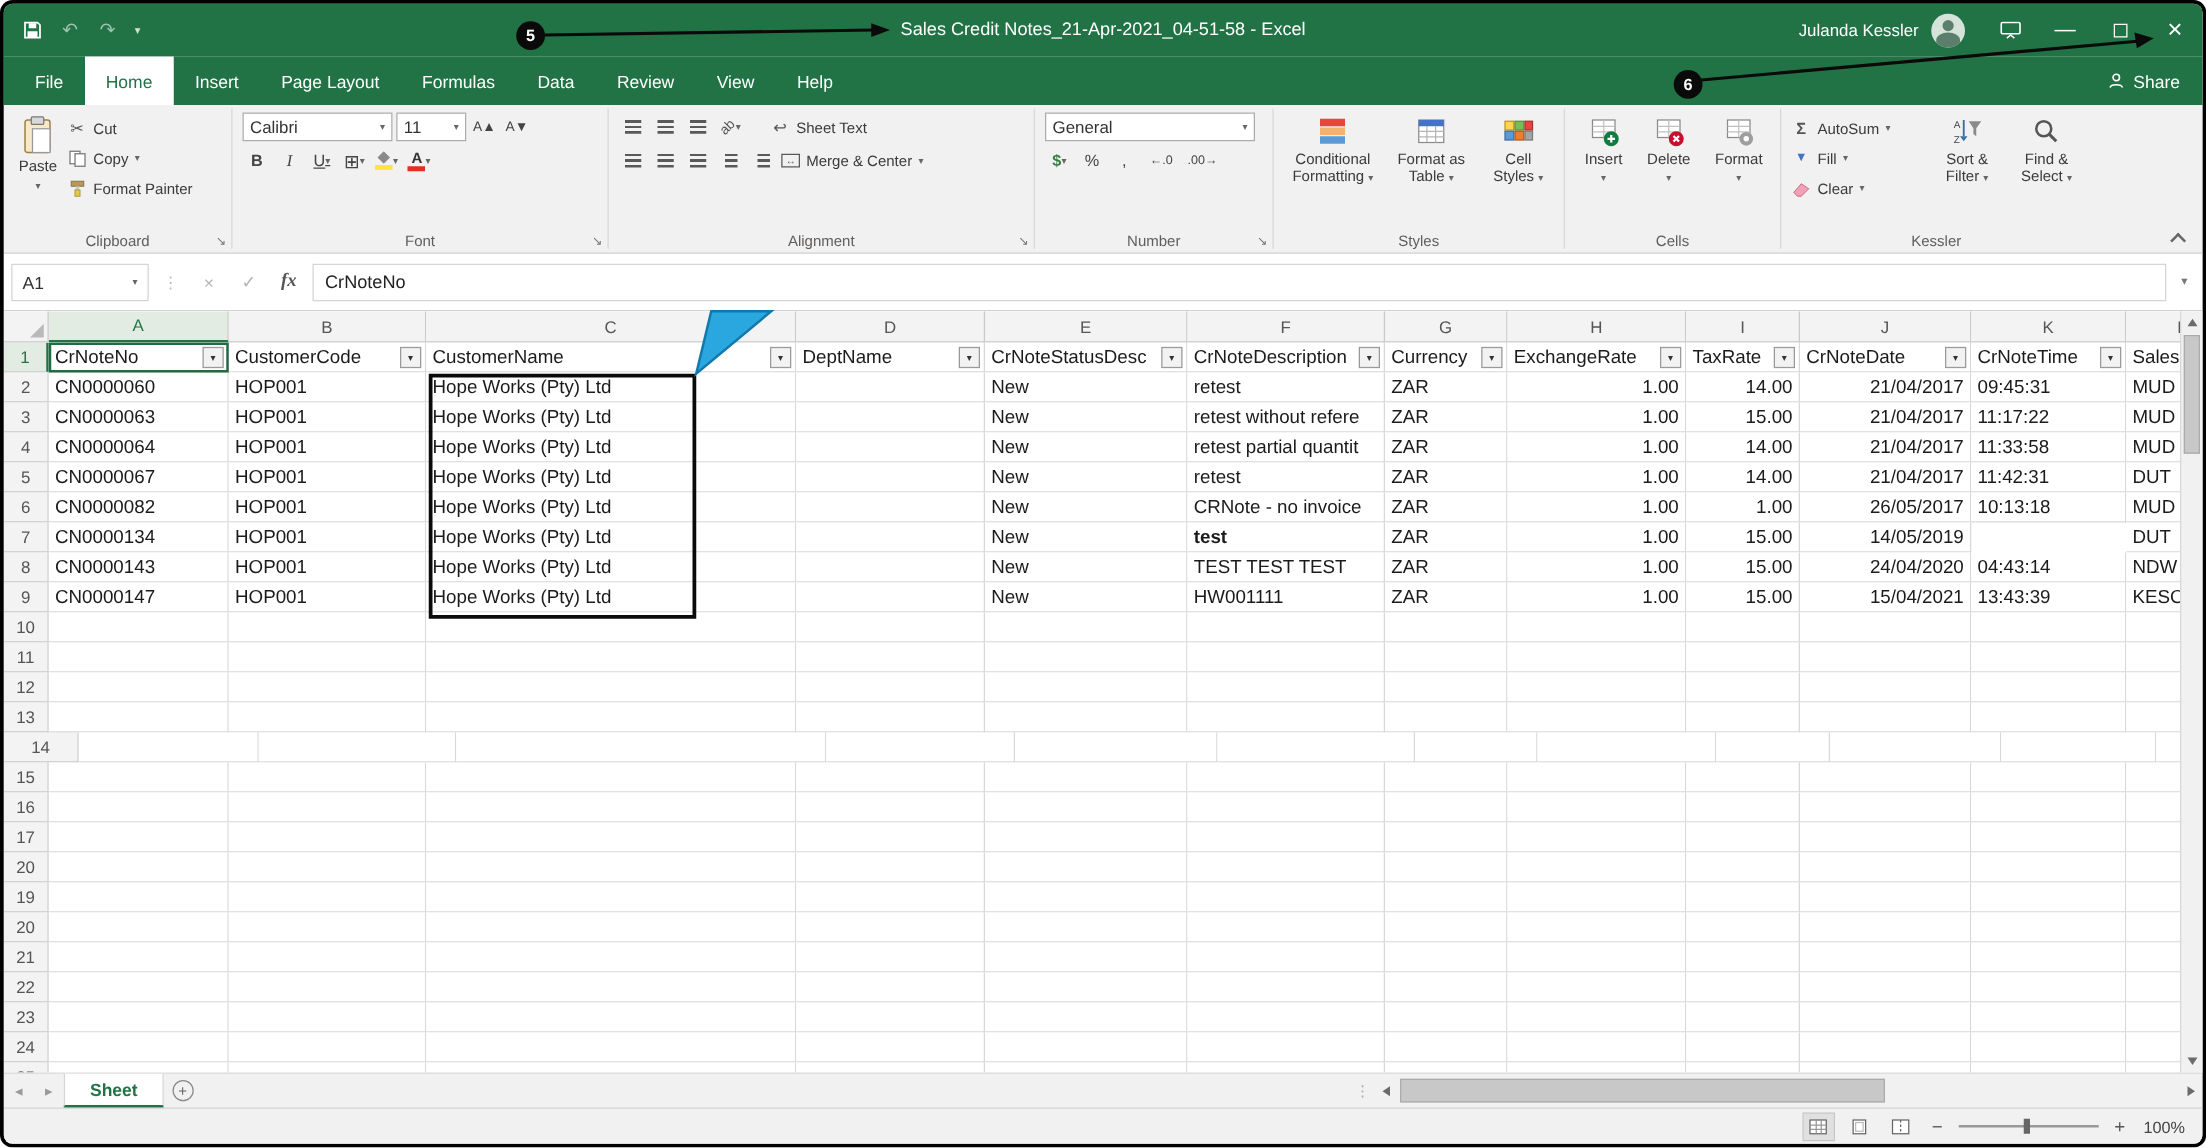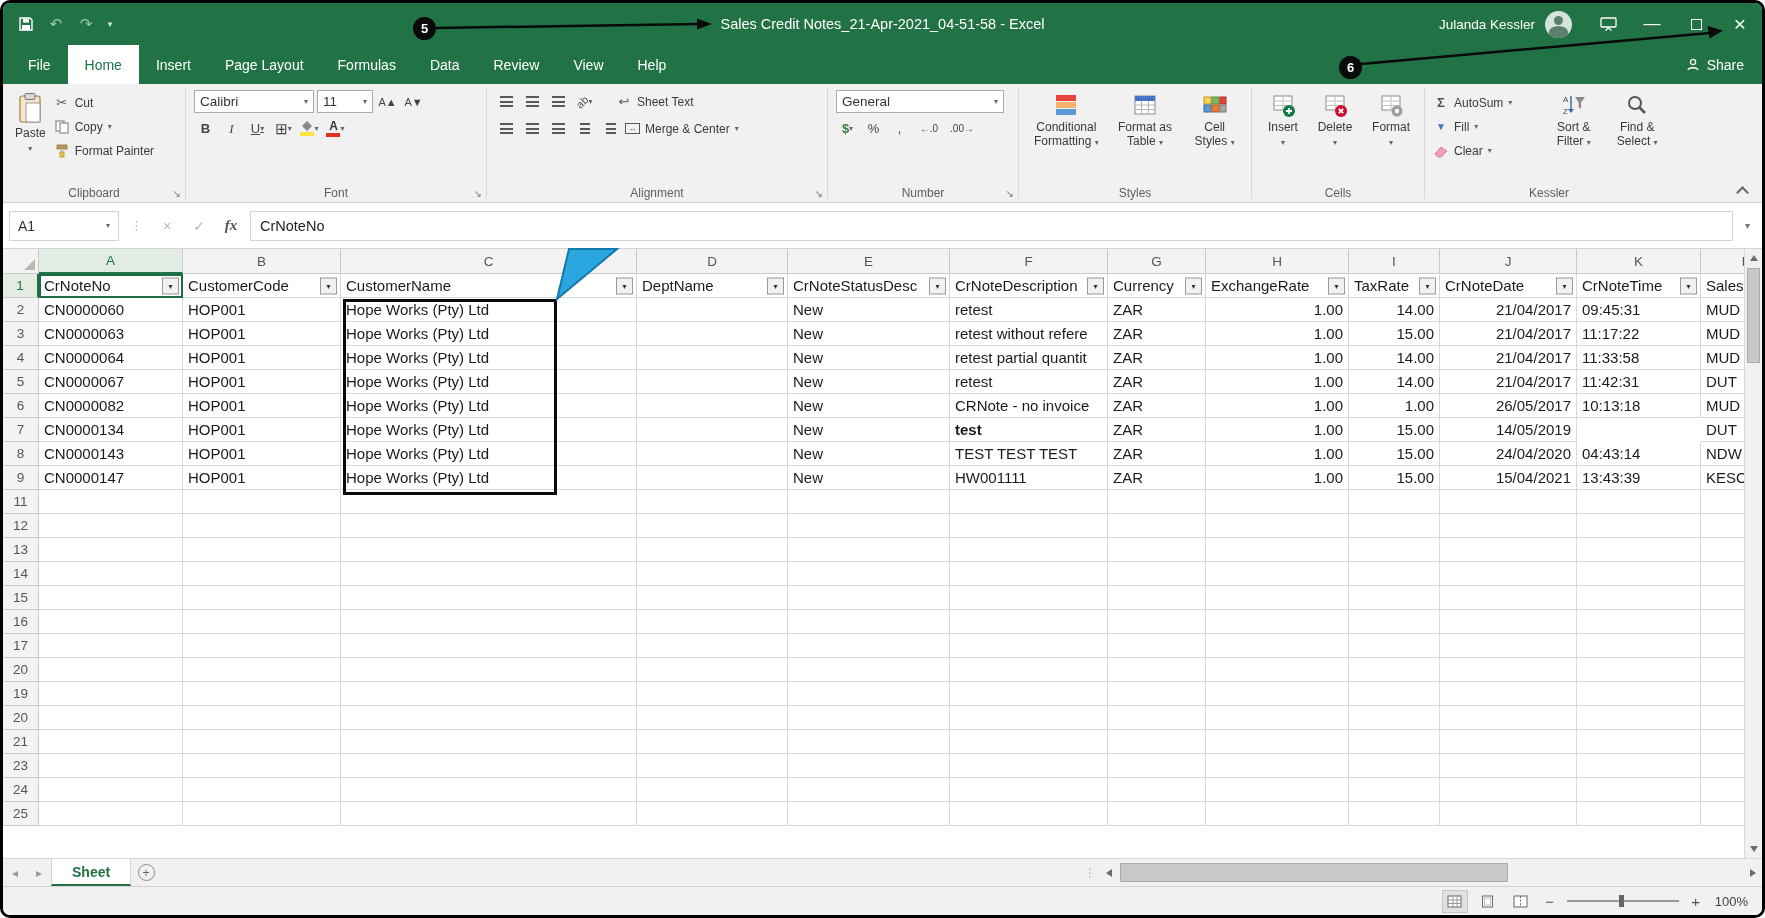--- a/index.html
+++ b/index.html
@@ -690,20 +690,35 @@
             <div class="cell" style="width: 162px;">New</div>
             <div class="cell" style="width: 158px;">HW001111</div>
             <div class="cell" style="width: 98px;">ZAR</div>
             <div class="cell ra" style="width: 143px;">1.00</div>
             <div class="cell ra" style="width: 91px;">15.00</div>
             <div class="cell ra" style="width: 137px;">15/04/2021</div>
             <div class="cell" style="width: 124px;">13:43:39</div>
             <div class="cell" style="width: 90px;">KESO</div>
           </div>
           <div class="grow">
+            <div class="ghead rowhead" style="width: 36px;">10</div>
+            <div class="cell" style="width: 144px;"></div>
+            <div class="cell" style="width: 158px;"></div>
+            <div class="cell" style="width: 296px;"></div>
+            <div class="cell" style="width: 151px;"></div>
+            <div class="cell" style="width: 162px;"></div>
+            <div class="cell" style="width: 158px;"></div>
+            <div class="cell" style="width: 98px;"></div>
+            <div class="cell ra" style="width: 143px;"></div>
+            <div class="cell ra" style="width: 91px;"></div>
+            <div class="cell ra" style="width: 137px;"></div>
+            <div class="cell" style="width: 124px;"></div>
+            <div class="cell" style="width: 90px;"></div>
+          </div>
+          <div class="grow">
             <div class="ghead rowhead" style="width: 36px;">11</div>
             <div class="cell" style="width: 144px;"></div>
             <div class="cell" style="width: 158px;"></div>
             <div class="cell" style="width: 296px;"></div>
             <div class="cell" style="width: 151px;"></div>
             <div class="cell" style="width: 162px;"></div>
             <div class="cell" style="width: 158px;"></div>
             <div class="cell" style="width: 98px;"></div>
             <div class="cell ra" style="width: 143px;"></div>
             <div class="cell ra" style="width: 91px;"></div>
@@ -735,21 +750,21 @@
             <div class="cell" style="width: 162px;"></div>
             <div class="cell" style="width: 158px;"></div>
             <div class="cell" style="width: 98px;"></div>
             <div class="cell ra" style="width: 143px;"></div>
             <div class="cell ra" style="width: 91px;"></div>
             <div class="cell ra" style="width: 137px;"></div>
             <div class="cell" style="width: 124px;"></div>
             <div class="cell" style="width: 90px;"></div>
           </div>
           <div class="grow">
-            <div class="ghead rowhead" style="width: 36px;">14</div>
+            <div class="ghead rowhead" style="width: 60px;">14</div>
             <div class="cell" style="width: 144px;"></div>
             <div class="cell" style="width: 158px;"></div>
             <div class="cell" style="width: 296px;"></div>
             <div class="cell" style="width: 151px;"></div>
             <div class="cell" style="width: 162px;"></div>
             <div class="cell" style="width: 158px;"></div>
             <div class="cell" style="width: 98px;"></div>
             <div class="cell ra" style="width: 143px;"></div>
             <div class="cell ra" style="width: 91px;"></div>
             <div class="cell ra" style="width: 137px;"></div>
@@ -841,20 +856,35 @@
             <div class="cell" style="width: 158px;"></div>
             <div class="cell" style="width: 98px;"></div>
             <div class="cell ra" style="width: 143px;"></div>
             <div class="cell ra" style="width: 91px;"></div>
             <div class="cell ra" style="width: 137px;"></div>
             <div class="cell" style="width: 124px;"></div>
             <div class="cell" style="width: 90px;"></div>
           </div>
           <div class="grow">
             <div class="ghead rowhead" style="width: 36px;">21</div>
+            <div class="cell" style="width: 144px;"></div>
+            <div class="cell" style="width: 158px;"></div>
+            <div class="cell" style="width: 296px;"></div>
+            <div class="cell" style="width: 151px;"></div>
+            <div class="cell" style="width: 162px;"></div>
+            <div class="cell" style="width: 158px;"></div>
+            <div class="cell" style="width: 98px;"></div>
+            <div class="cell ra" style="width: 143px;"></div>
+            <div class="cell ra" style="width: 91px;"></div>
+            <div class="cell ra" style="width: 137px;"></div>
+            <div class="cell" style="width: 124px;"></div>
+            <div class="cell" style="width: 90px;"></div>
+          </div>
+          <div class="grow">
+            <div class="ghead rowhead" style="width: 36px;">22</div>
             <div class="cell" style="width: 144px;"></div>
             <div class="cell" style="width: 158px;"></div>
             <div class="cell" style="width: 296px;"></div>
             <div class="cell" style="width: 151px;"></div>
             <div class="cell" style="width: 162px;"></div>
             <div class="cell" style="width: 158px;"></div>
             <div class="cell" style="width: 98px;"></div>
             <div class="cell ra" style="width: 143px;"></div>
             <div class="cell ra" style="width: 91px;"></div>
             <div class="cell ra" style="width: 137px;"></div>

